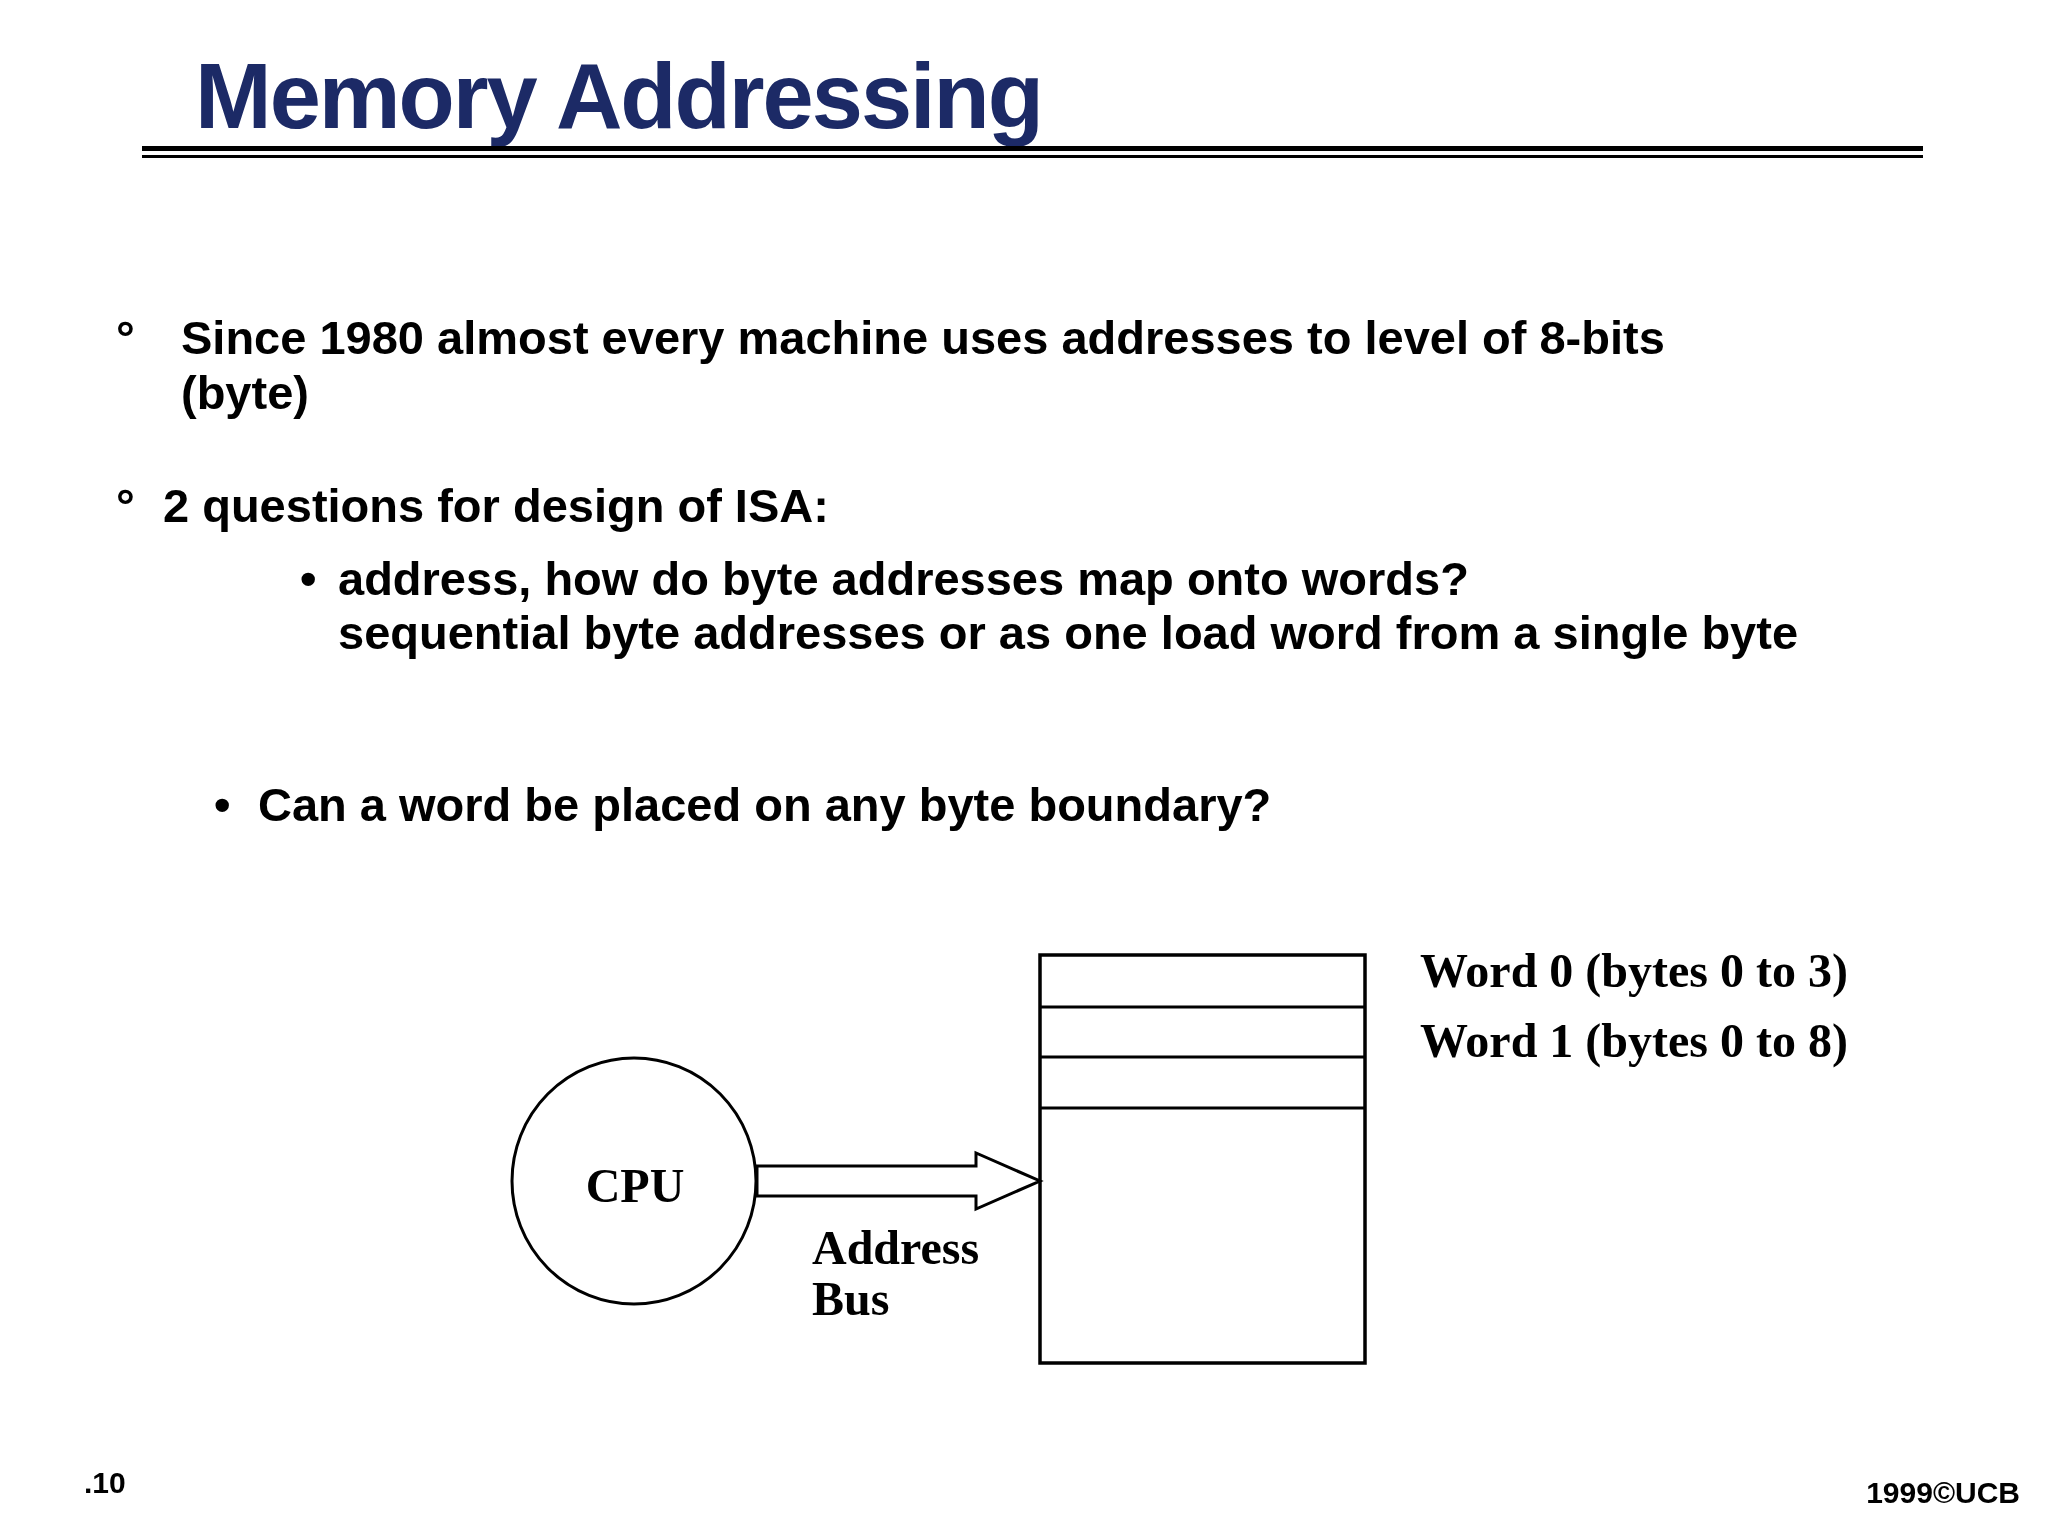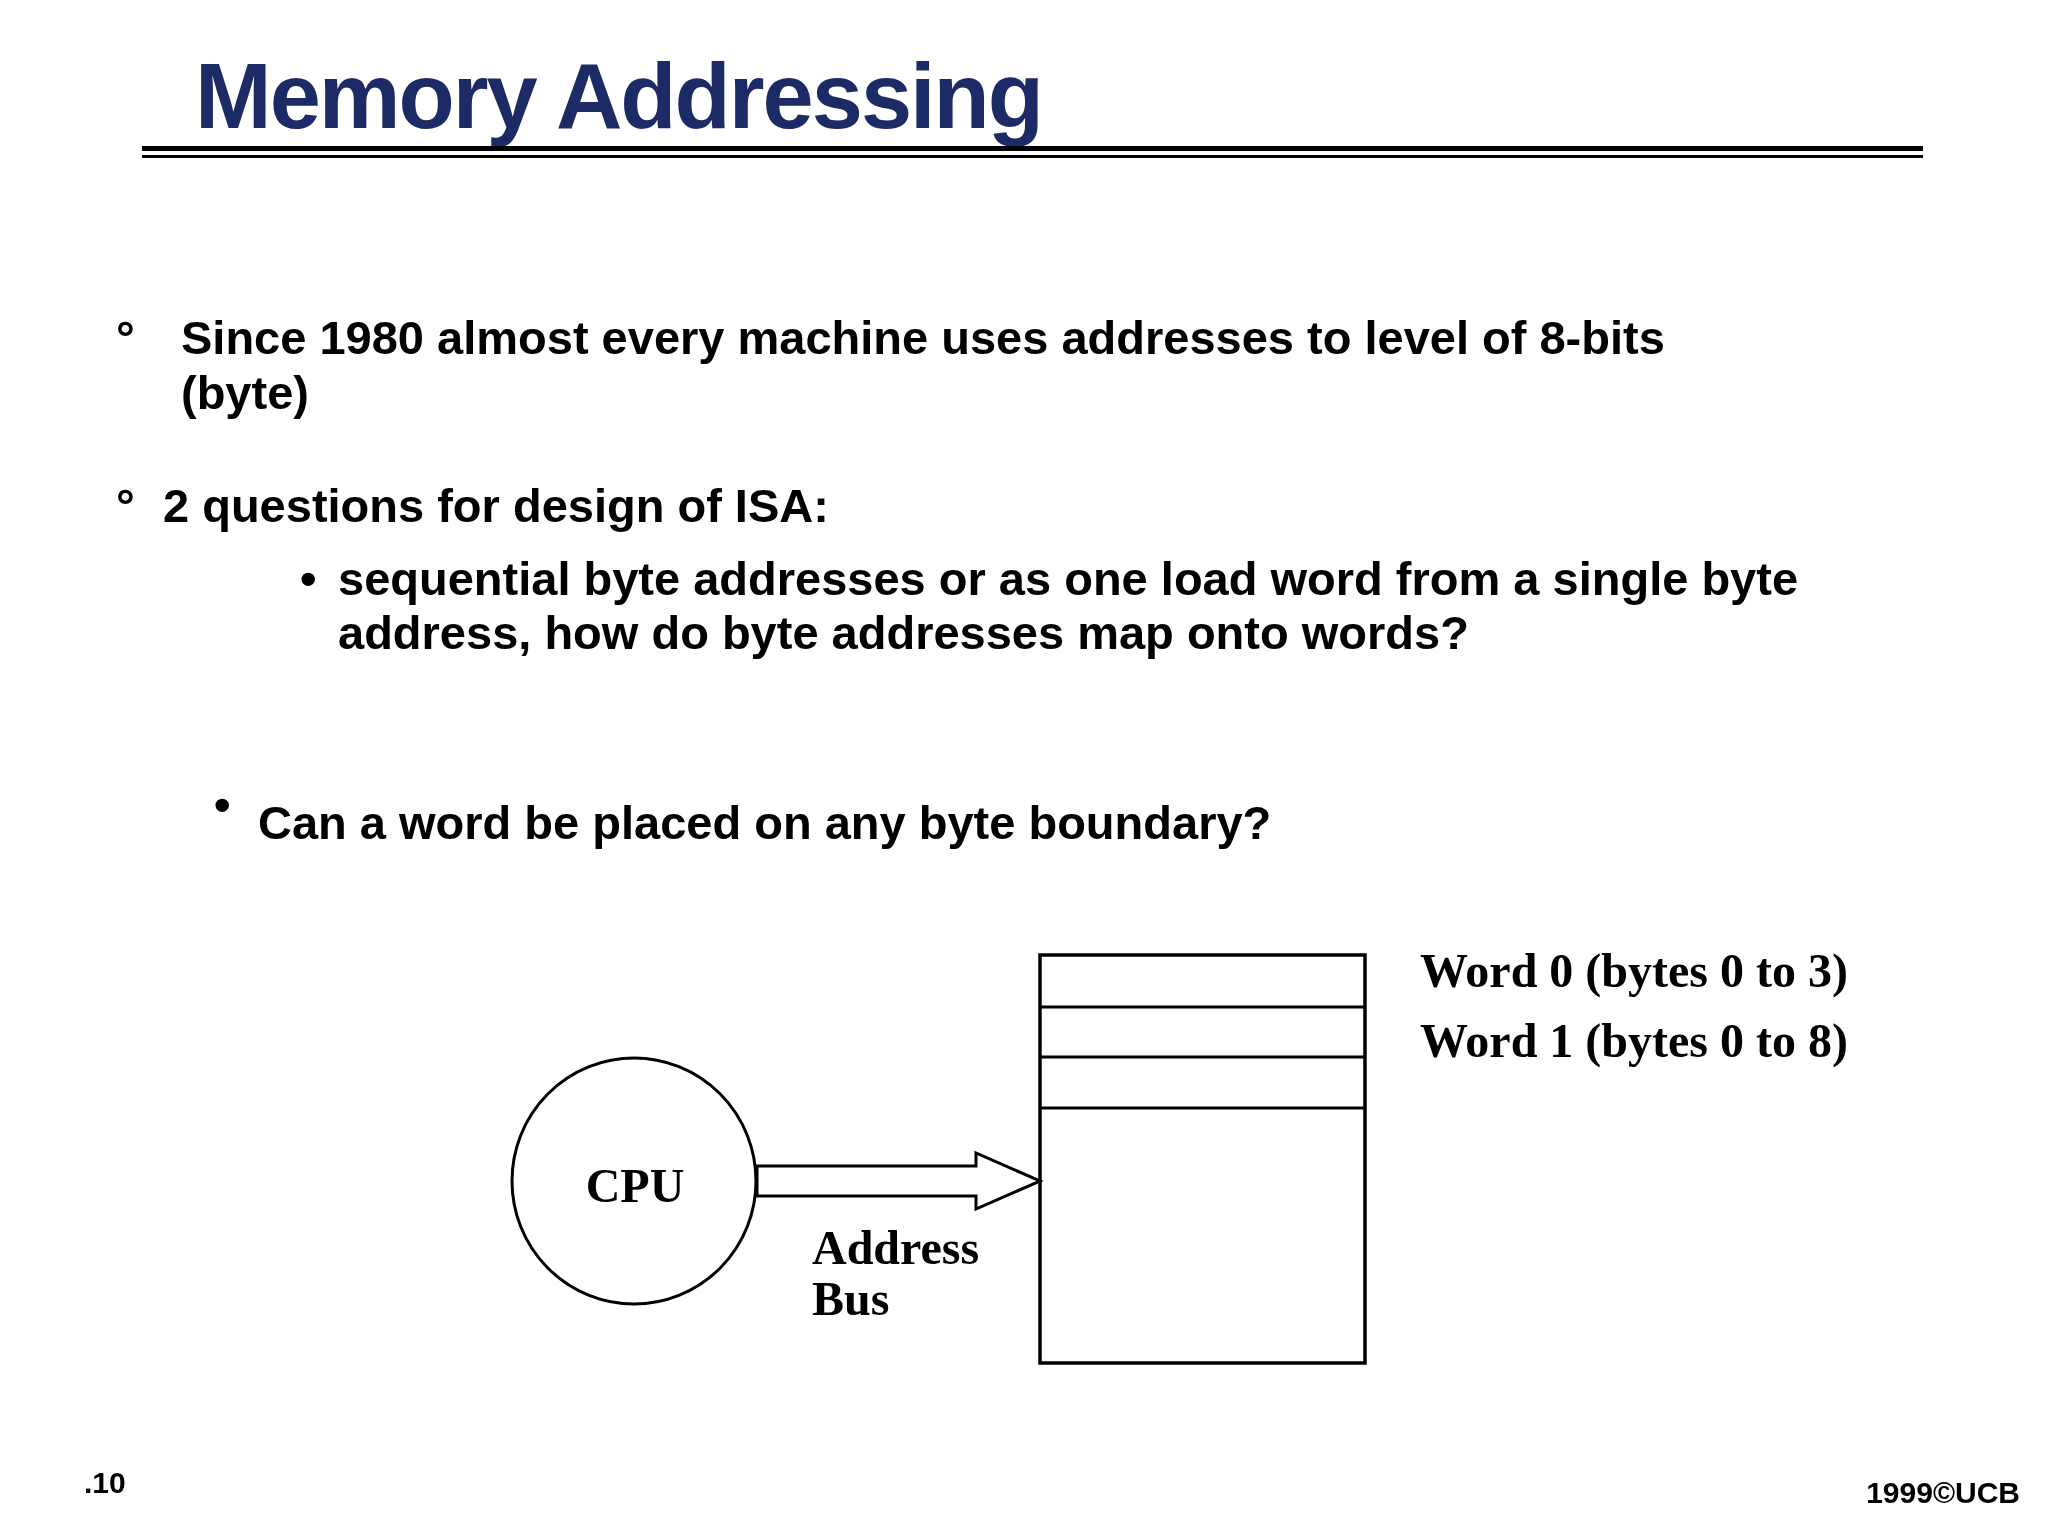--- a/index.html
+++ b/index.html
@@ -67,26 +67,26 @@
 <div class="abs" style="left:181px;top:310px;">
   <div class="b-text">Since 1980 almost every machine uses addresses to level of 8-bits</div>
   <div class="b-text">(byte)</div>
 </div>
 
 <div class="abs b-marker" style="left:116px;top:478px;">°</div>
 <div class="abs b-text" style="left:163px;top:478px;">2 questions for design of ISA:</div>
 
 <div class="abs sub-text" style="left:300px;top:552px;">•</div>
 <div class="abs" style="left:338px;top:552px;">
+  <div class="sub-text">address, how do byte addresses map onto words?</div>
   <div class="sub-text">sequential byte addresses or as one load word from a single byte</div>
-  <div class="sub-text">address, how do byte addresses map onto words?</div>
 </div>
 
 <div class="abs sub-text" style="left:214px;top:778px;">•</div>
-<div class="abs sub-text" style="left:258px;top:796px;">Can a word be placed on any byte boundary?</div>
+<div class="abs sub-text" style="left:258px;top:778px;">Can a word be placed on any byte boundary?</div>
 
 <svg width="2048" height="1536" viewBox="0 0 2048 1536">
 
   <ellipse cx="634" cy="1181" rx="122" ry="123" fill="#ffffff" stroke="#000000" stroke-width="3"></ellipse>
 
   <polygon points="757,1166 976,1166 976,1153 1040,1181 976,1209 976,1196 757,1196" fill="#ffffff" stroke="#000000" stroke-width="3" stroke-linejoin="miter"></polygon>
 
   <rect x="1040" y="955" width="325" height="408" fill="none" stroke="#000000" stroke-width="3.5"></rect>
   <line x1="1040" y1="1007" x2="1365" y2="1007" stroke="#000000" stroke-width="3"></line>
   <line x1="1040" y1="1057" x2="1365" y2="1057" stroke="#000000" stroke-width="3"></line>

